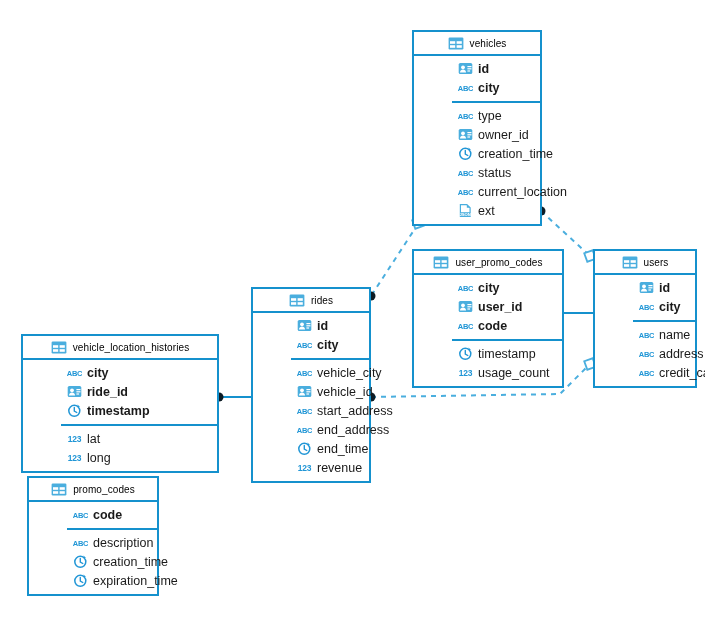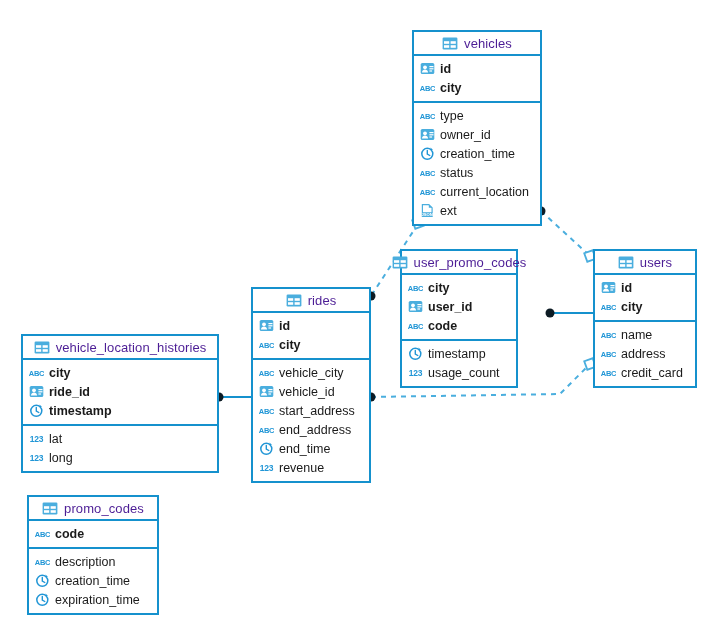--- a/index.html
+++ b/index.html
@@ -38,27 +38,28 @@
     height: 24px;
     display: flex;
     align-items: center;
     justify-content: center;
     gap: 6px;
     border-bottom: 2px solid #1591cd;
     background: #ffffff;
     padding: 0 6px;
   }
   .table-title {
-    font-size: 13px;
-    color: #4c1d95;
+    font-size: 10px;
+    color: #000000;
     white-space: nowrap;
     letter-spacing: 0.1px;
   }
   .field-group {
     padding: 3px 4px 4px 0;
+    margin-left: 38px;
   }
   .field-group.keys {
     border-bottom: 2px solid #1591cd;
   }
   .field-row {
     display: flex;
     align-items: center;
     gap: 5px;
     height: 19px;
     padding: 0 6px;
@@ -210,21 +211,21 @@
                 <path d="M2.4 1.6h6.4l3.3 3.2v8.6H2.4z" fill="#ffffff" stroke="#4aaede" stroke-width="1.2"></path>
                 <path d="M8.8 1.6l3.3 3.2H8.8z" fill="#4aaede"></path>
                 <rect x="2.4" y="9.2" width="9.7" height="4.2" fill="#4aaede"></rect>
                 <text x="7.2" y="12.6" font-family="Liberation Sans, sans-serif" font-size="4.2" font-weight="bold" fill="#ffffff" text-anchor="middle">JSON</text>
               </svg>
             </span>
             <span class="field-name">ext</span>
           </div>
         </div>
       </div>
-      <div class="table-box" style="left: 400px; top: 249px; width: 118px; text-align: right;">
+      <div class="table-box" style="left: 412px; top: 249px; width: 152px; text-align: right;">
         <div class="table-header">
           <span class="ficon hdr-icon">
             <svg width="16" height="13" viewBox="0 0 16 13">
               <rect x="0.6" y="0.6" width="14.8" height="11.8" rx="1.2" fill="#4aaede"></rect>
               <rect x="2" y="4.2" width="5.2" height="2.6" fill="#ffffff"></rect>
               <rect x="8.6" y="4.2" width="5.2" height="2.6" fill="#ffffff"></rect>
               <rect x="2" y="8.2" width="5.2" height="2.6" fill="#ffffff"></rect>
               <rect x="8.6" y="8.2" width="5.2" height="2.6" fill="#ffffff"></rect>
             </svg>
           </span>
@@ -497,21 +498,21 @@
           <div class="field-row">
             <span class="ficon">
               <svg width="15" height="15" viewBox="0 0 15 15">
                 <text x="7.5" y="10.6" font-family="Liberation Sans, sans-serif" font-size="8.5" font-weight="bold" fill="#2196d6" text-anchor="middle" letter-spacing="-0.3">123</text>
               </svg>
             </span>
             <span class="field-name">long</span>
           </div>
         </div>
       </div>
-      <div class="table-box" style="left: 27px; top: 495px; width: 132px;">
+      <div class="table-box" style="left: 27px; top: 476px; width: 132px;">
         <div class="table-header">
           <span class="ficon hdr-icon">
             <svg width="16" height="13" viewBox="0 0 16 13">
               <rect x="0.6" y="0.6" width="14.8" height="11.8" rx="1.2" fill="#4aaede"></rect>
               <rect x="2" y="4.2" width="5.2" height="2.6" fill="#ffffff"></rect>
               <rect x="8.6" y="4.2" width="5.2" height="2.6" fill="#ffffff"></rect>
               <rect x="2" y="8.2" width="5.2" height="2.6" fill="#ffffff"></rect>
               <rect x="8.6" y="8.2" width="5.2" height="2.6" fill="#ffffff"></rect>
             </svg>
           </span>

